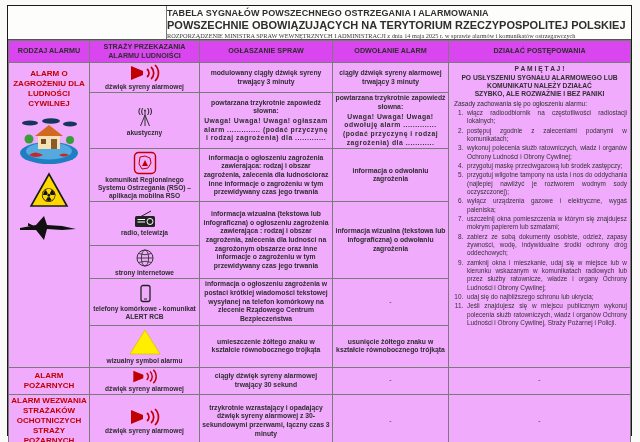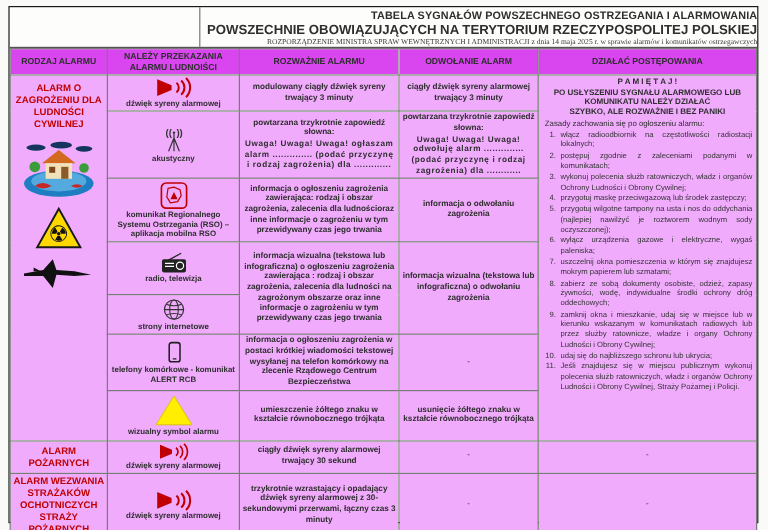--- a/index.html
+++ b/index.html
@@ -8,21 +8,21 @@
     font-family:"Liberation Sans",sans-serif;color:#2e2e2e;
     -webkit-font-smoothing:antialiased;
   }
   .frame{
     position:absolute;left:7px;top:5px;width:625px;height:431px;
     border:1.5px solid #1a1a1a;background:#fdfdfb;box-sizing:border-box;
   }
   
   .title-block{display:flex;height:33px;border-bottom:1px solid #555;}
   .title-spacer{width:158px;border-right:1px solid #777;}
-  .title-text{flex:1;text-align:right;padding-top:2px;}
+  .title-text{flex:1;text-align:left;padding-top:2px;}
   .t1{font-size:9px;font-weight:bold;letter-spacing:.1px;}
   .t2{font-size:11px;font-weight:bold;margin-top:1px;}
   .t3{font-family:"Liberation Serif",serif;font-size:6.3px;color:#3a3a3a;margin-top:1px;}
   
   table{border-collapse:collapse;table-layout:fixed;width:622px;}
   td,th{border:1px solid #7a7a7a;padding:1px 2px;vertical-align:middle;
         font-size:6.8px;font-weight:bold;text-align:center;line-height:1.28;
         box-sizing:border-box;overflow:hidden;background:#f0abfc;}
   th{background:#d946ef;font-size:7.2px;line-height:1.2;padding:2px 1px;}
   col.c1{width:81px}col.c2{width:110px}col.c3{width:133px}col.c4{width:116px}col.c5{width:182px}
@@ -60,22 +60,22 @@
     <colgroup>
         <col class="c1">
         <col class="c2">
         <col class="c3">
         <col class="c4">
         <col class="c5">
       </colgroup>
     <tbody>
         <tr>
       <th>RODZAJ ALARMU</th>
-      <th>NALEŻY PRZEKAZANIA ALARMU LUDNOIŚCI</th>
-      <th>ROZWAŻNIE ALARMU</th>
+      <th>STRAŻY PRZEKAZANIA ALARMU LUDNOIŚCI</th>
+      <th>OGŁASZANIE SPRAW</th>
       <th>ODWOŁANIE ALARM</th>
       <th>DZIAŁAĆ POSTĘPOWANIA</th>
     </tr>
 
     <tr>
       <td rowspan="7" class="type-cell">
         <div class="alarm-name">ALARM O ZAGROŻENIU DLA LUDNOŚCI CYWILNEJ</div>
         <div class="imgs">
           <span class="icon-wrap">
             <svg width="64" height="50" viewBox="0 0 64 50">

